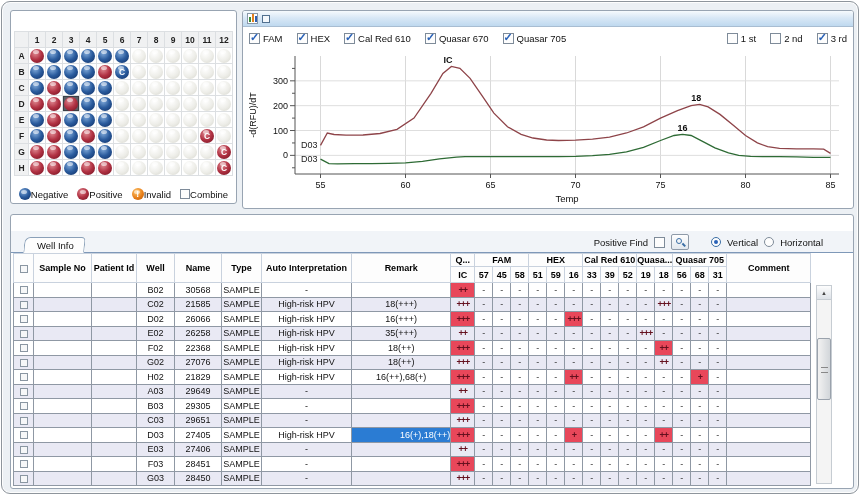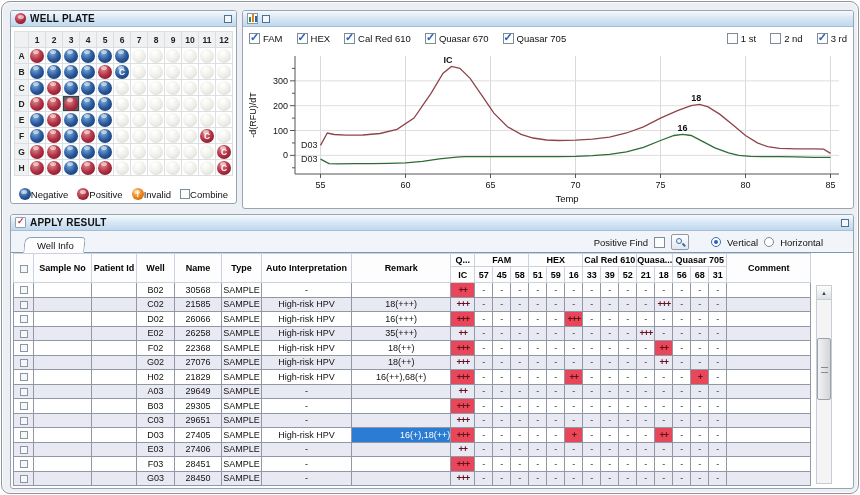--- a/index.html
+++ b/index.html
@@ -85,25 +85,20 @@
   #graph-ticon i{position:absolute;bottom:1px;width:2px;}
   #apply-ticon{border:1px solid #98A0A8;background:#FEFEFE;border-radius:1px;}
   #apply-ticon:after{content:"✓";position:absolute;left:1px;top:-2px;font-size:9px;font-weight:bold;color:#C03040;}
 </style>
 </head>
 <body>
 
 <div id="window">
 
   <div class="panel" id="well-plate-panel" style="left:8px;top:8px;width:227px;height:194px;">
-    <div class="titlebar">
-      <span class="sphere sph-P" style="width:11px;height:11px;"></span>
-      <span class="t">WELL PLATE</span>
-      <span class="winbtn"></span>
-    </div>
     <div id="plate-grid">
         <table>
           <tbody>
             <tr>
               <th class="rl"></th>
               <th class="cl">1</th>
               <th class="cl">2</th>
               <th class="cl">3</th>
               <th class="cl">4</th>
               <th class="cl">5</th>
@@ -541,25 +536,20 @@
         <text x="74.5" y="100.43157894736842" font-size="9" text-anchor="end" fill="#222">D03</text>
         <text x="205" y="15.433684210526316" font-size="9" font-weight="bold" text-anchor="middle" fill="#111">IC</text>
         <text x="453.19999999999993" y="52.945263157894736" font-size="9" font-weight="bold" text-anchor="middle" fill="#111">18</text>
         <polyline points="77.5,111.1 86.0,115.6 94.5,115.8 111.5,115.6 128.5,115.6 145.5,115.3 162.5,114.8 179.5,113.3 196.5,110.8 213.5,109.1 222.0,108.6 247.5,108.6 281.5,108.6 315.5,108.6 332.5,108.4 349.5,107.6 366.5,106.4 383.5,103.9 400.5,99.4 417.5,92.5 431.1,87.5 439.6,86.3 448.1,87.5 460.0,93.7 471.9,99.9 485.5,104.9 495.7,107.4 507.6,108.4 519.5,108.6 536.5,108.6 553.5,108.9 570.5,109.4 587.5,109.4" fill="none" stroke="#2E6B35" stroke-width="1.3"></polyline>
         <text x="74.5" y="114.09473684210526" font-size="9" text-anchor="end" fill="#222">D03</text>
         <text x="439.59999999999997" y="82.75578947368422" font-size="9" font-weight="bold" text-anchor="middle" fill="#111">16</text>
       </svg>
   </div>
 
   <div class="panel" id="apply-result-panel" style="left:8px;top:212px;width:844px;height:275px;">
-    <div class="titlebar">
-      <span class="ticon" id="apply-ticon"></span>
-      <span class="t">APPLY RESULT</span>
-      <span class="winbtn"></span>
-    </div>
     <div id="toolbar">
       <div id="well-info-tab">
         <span>Well Info</span>
       </div>
       <div id="toolbar-right">
         <span>Positive Find</span>
         <span class="cbx" id="positive-find-checkbox"></span>
         <span id="find-btn">
             <i></i>
             <b></b>
@@ -621,21 +611,21 @@
               <th class="sub">IC</th>
               <th class="sub">57</th>
               <th class="sub">45</th>
               <th class="sub">58</th>
               <th class="sub">51</th>
               <th class="sub">59</th>
               <th class="sub">16</th>
               <th class="sub">33</th>
               <th class="sub">39</th>
               <th class="sub">52</th>
-              <th class="sub">21</th>
+              <th class="sub">19</th>
               <th class="sub">18</th>
               <th class="sub">56</th>
               <th class="sub">68</th>
               <th class="sub">31</th>
             </tr>
             <tr>
               <td><span class="rowchk"></span></td>
               <td></td>
               <td></td>
               <td>B02</td>

